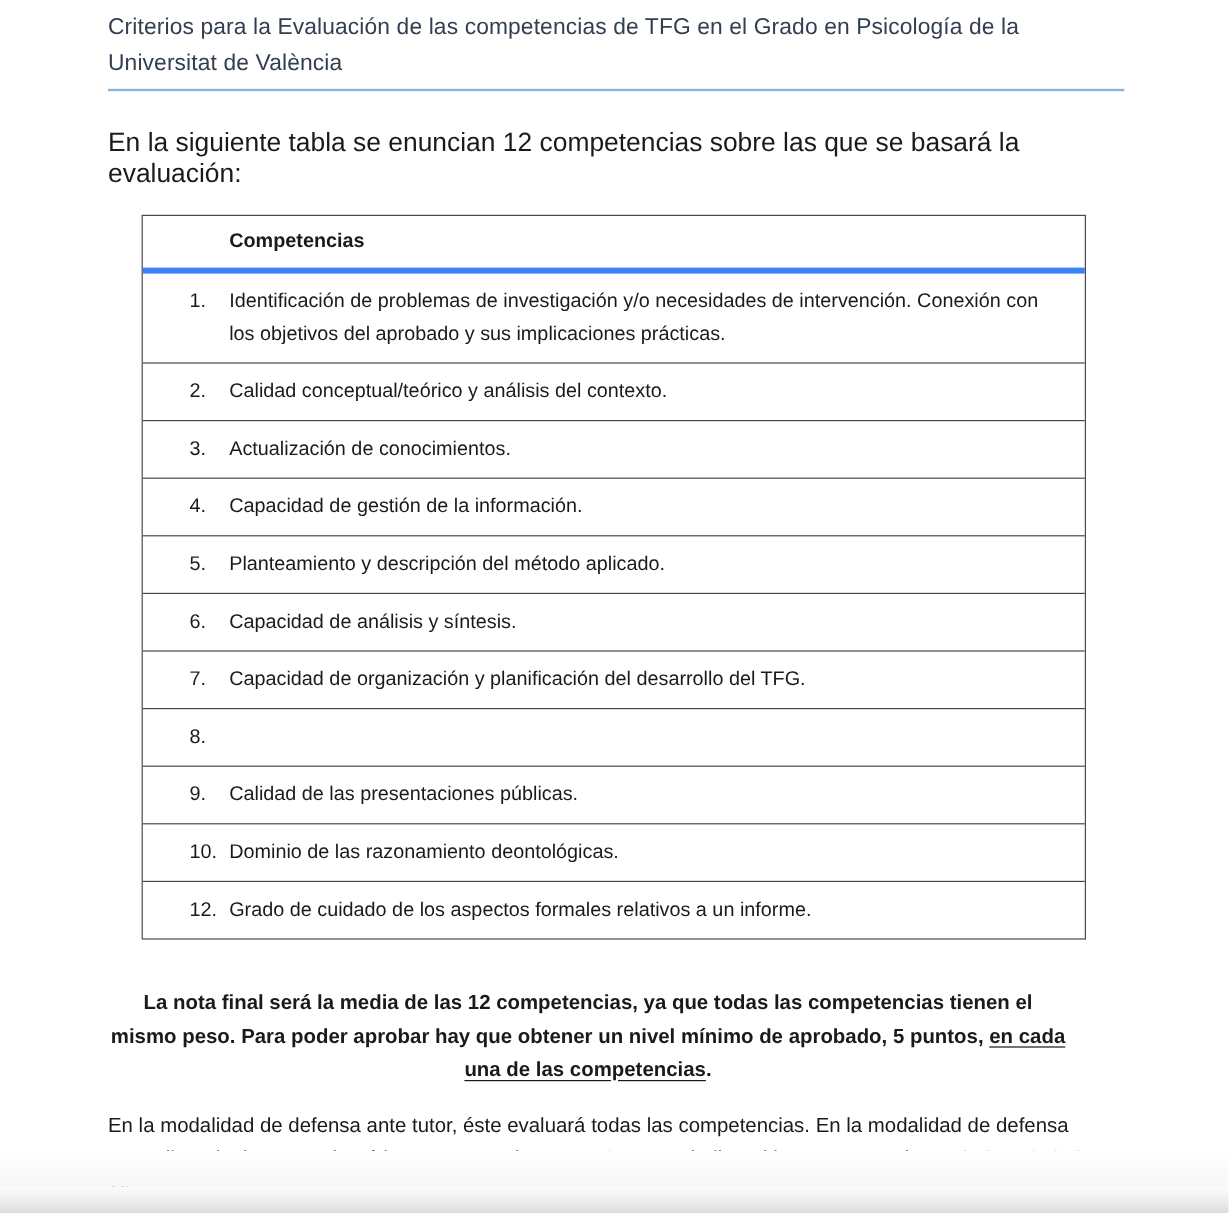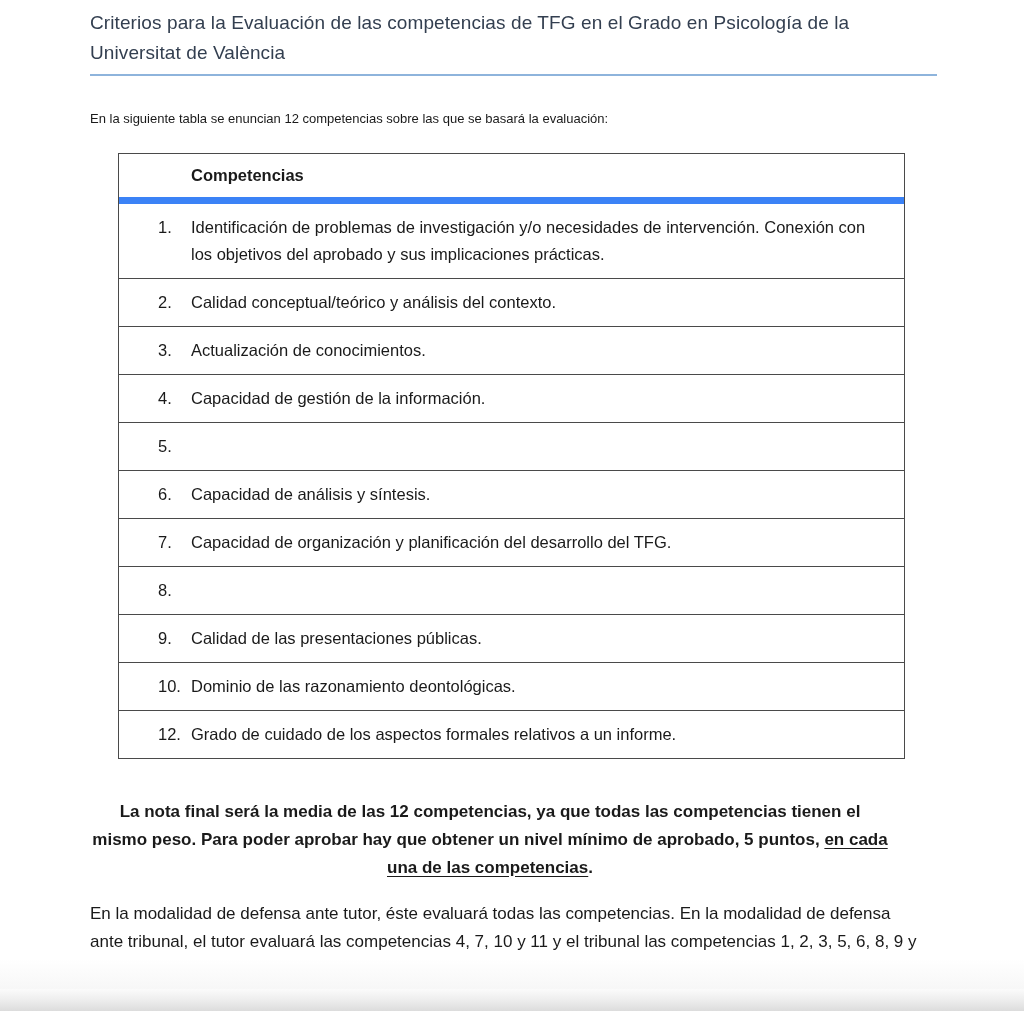--- a/index.html
+++ b/index.html
@@ -28,32 +28,32 @@
     letter-spacing: 0.1px;
   }
   .title-rule {
     border: none;
     border-top: 2px solid #8eb4dc;
     margin: 6px 0 0 0;
     width: 847px;
   }
   .intro {
     margin: 30px 0 0 0;
-    font-size: 13px;
+    font-size: 22px;
     line-height: 26px;
     max-width: 840px;
   }
   .comp-table {
     margin: 21px 0 0 28px;
     width: 785px;
     border: 1px solid #4a4a4a;
     background: #ffffff;
   }
   .t-header {
-    border-bottom: 7px solid #3b82f6;
+    border-bottom: 5px solid #3b82f6;
     padding: 11px 14px 11px 72px;
     min-height: 21px;
     display: flex;
     align-items: center;
   }
   .t-header .hdr {
     font-weight: 700;
     font-size: 16.5px;
   }
   .t-row {
@@ -136,20 +136,21 @@
       <div class="t-row">
         <span class="num">3.</span>
         <span class="txt">Actualización de conocimientos.</span>
       </div>
       <div class="t-row">
         <span class="num">4.</span>
         <span class="txt">Capacidad de gestión de la información.</span>
       </div>
       <div class="t-row">
         <span class="num">5.</span>
+        <span class="txt">Planteamiento y descripción del método aplicado.</span>
       </div>
       <div class="t-row">
         <span class="num">6.</span>
         <span class="txt">Capacidad de análisis y síntesis.</span>
       </div>
       <div class="t-row">
         <span class="num">7.</span>
         <span class="txt">Capacidad de organización y planificación del desarrollo del TFG.</span>
       </div>
       <div class="t-row">

